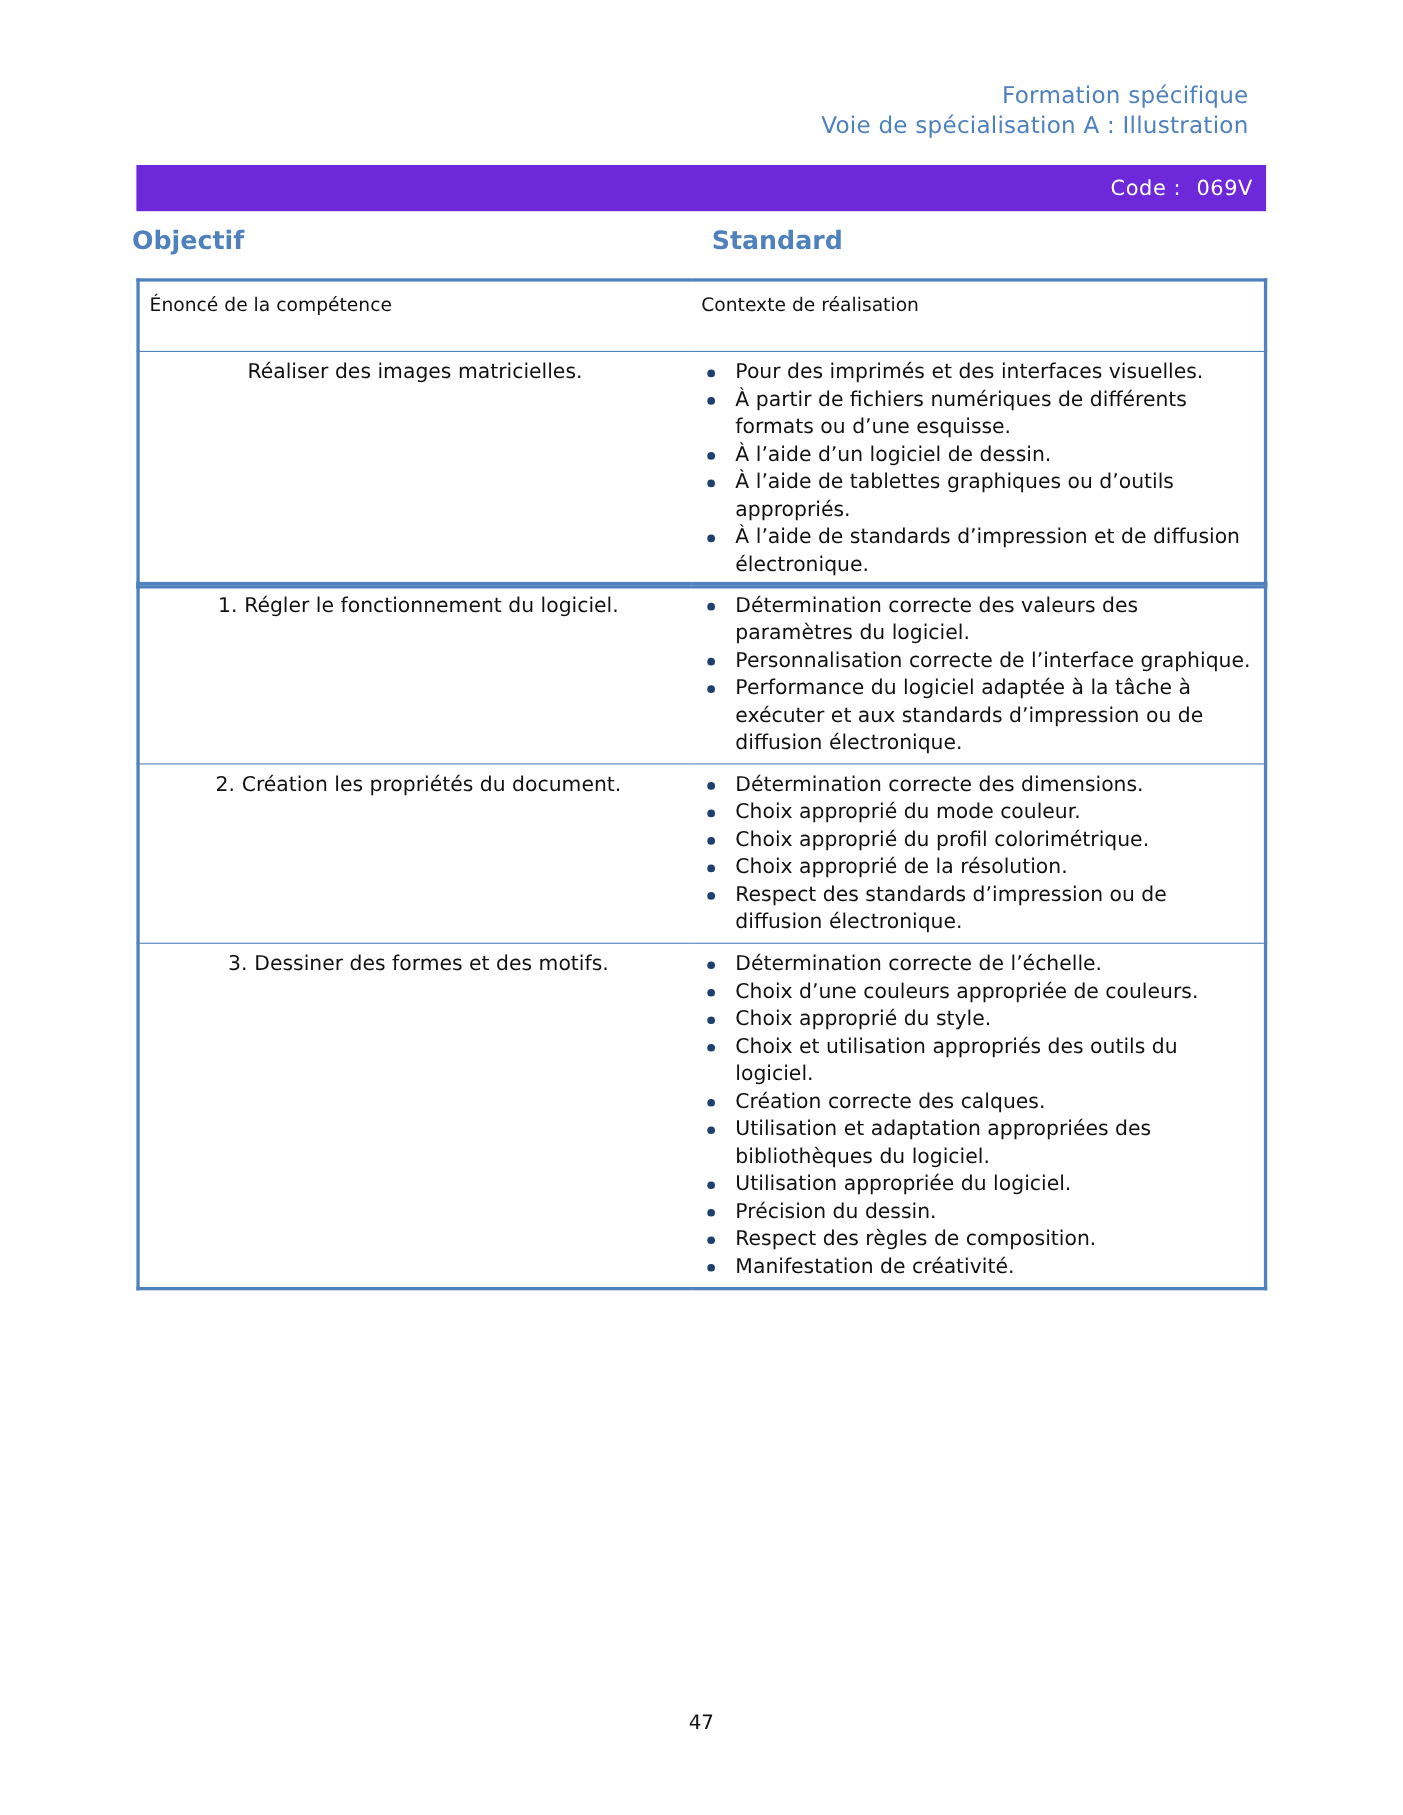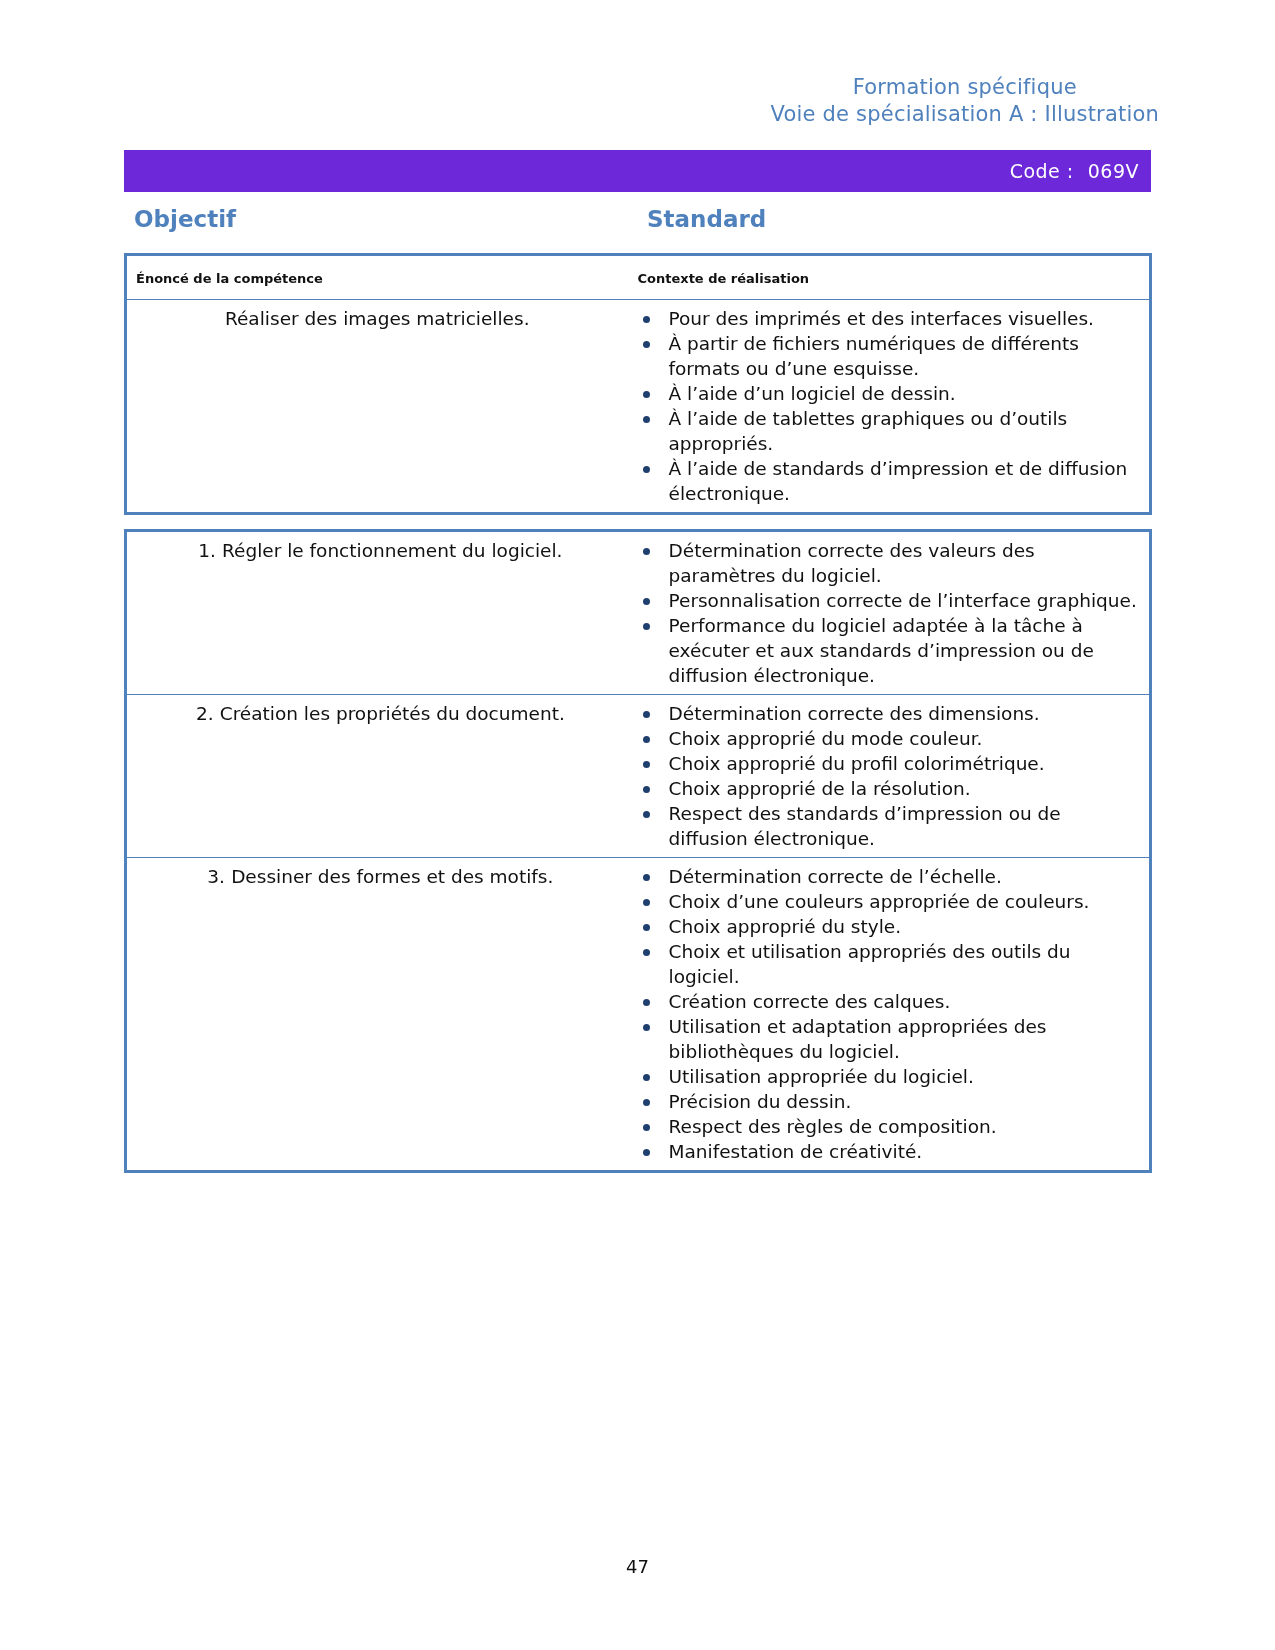--- a/index.html
+++ b/index.html
@@ -1,45 +1,45 @@
 <!DOCTYPE html>
 <html><head>
   <meta charset="utf-8">
   <style>
     * { box-sizing: border-box; margin: 0; padding: 0; }
     html, body { width: 1275px; height: 1650px; background: #ffffff; }
     body { position: relative; font-family: "DejaVu Sans", sans-serif; color: #111; overflow: hidden; }
 
     .page-header {
-      position: absolute; right: 116px; top: 74px; text-align: center;
+      position: absolute; right: 140px; top: 74px; text-align: right;
       color: #4f81bd; font-size: 21px; line-height: 27px; letter-spacing: 0.2px; margin-left: 32px;
     }
     .code-bar {
       position: absolute; left: 124px; top: 150px; width: 1027px; height: 42px;
       background: #6d28d9; color: #ffffff; font-size: 19px;
       display: flex; align-items: center; justify-content: flex-end; padding-right: 12px;
       letter-spacing: 0.5px;
     }
     .code-bar .code-label { margin-right: 14px; }
     .section-title {
       position: absolute; top: 206px; color: #4f81bd; font-weight: bold; font-size: 23px;
     }
-    .title-objectif { left: 134px; }
+    .title-objectif { left: 120px; }
     .title-standard { left: 647px; }
 
     table.comp {
       position: absolute; left: 124px; width: 1028px;
       border-collapse: collapse; border: 3px solid #4f81bd;
       font-size: 18.5px; line-height: 25px;
     }
     table.comp td, table.comp th {
       vertical-align: top; text-align: left; border-top: 1px solid #4f81bd;
       padding: 6px 10px 6px 9px;
     }
-    table.comp th { font-weight: bold; font-size: 13px; padding-top: 10px; padding-bottom: 8px; }
+    table.comp th { font-weight: normal; font-size: 17px; padding-top: 10px; padding-bottom: 28px; }
     table.comp td.left { width: 503px; text-align: center; }
     table.comp td.right { padding-left: 10px; }
     #t1 { top: 253px; }
     #t2 { top: 529px; }
 
     ul.bullets { list-style: none; }
     ul.bullets li { position: relative; padding-left: 30px; }
     ul.bullets li::before {
       content: ""; position: absolute; left: 4px; top: 10px; width: 7px; height: 7px;
       border-radius: 50%; background: #1f3f6f;

